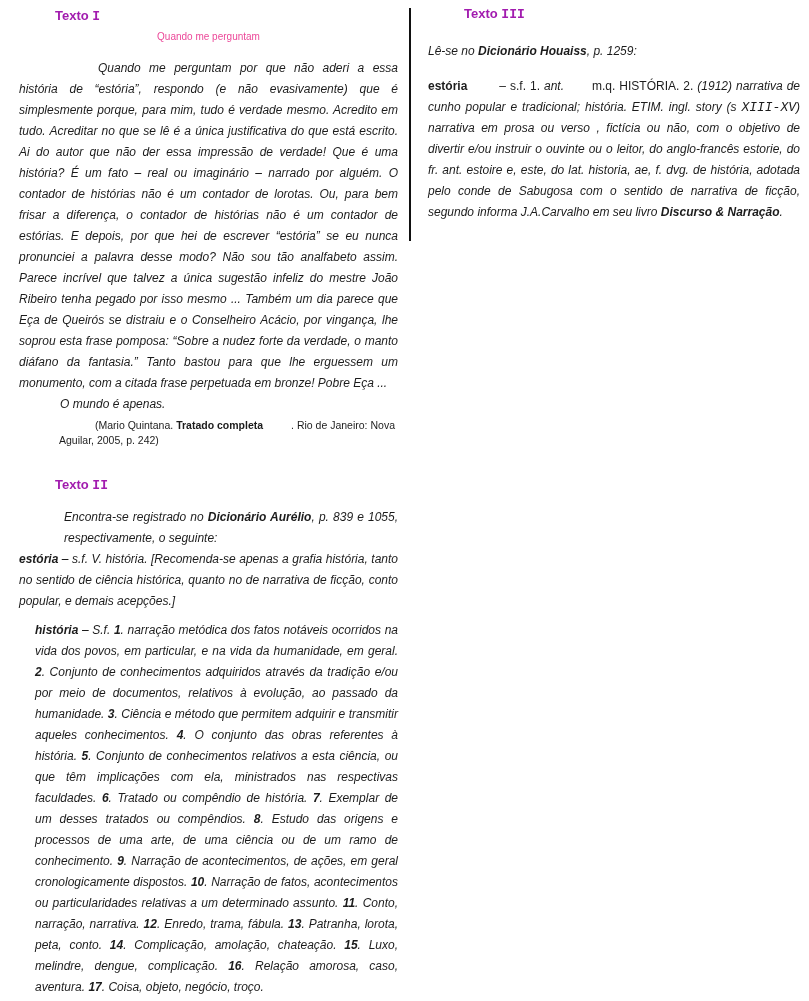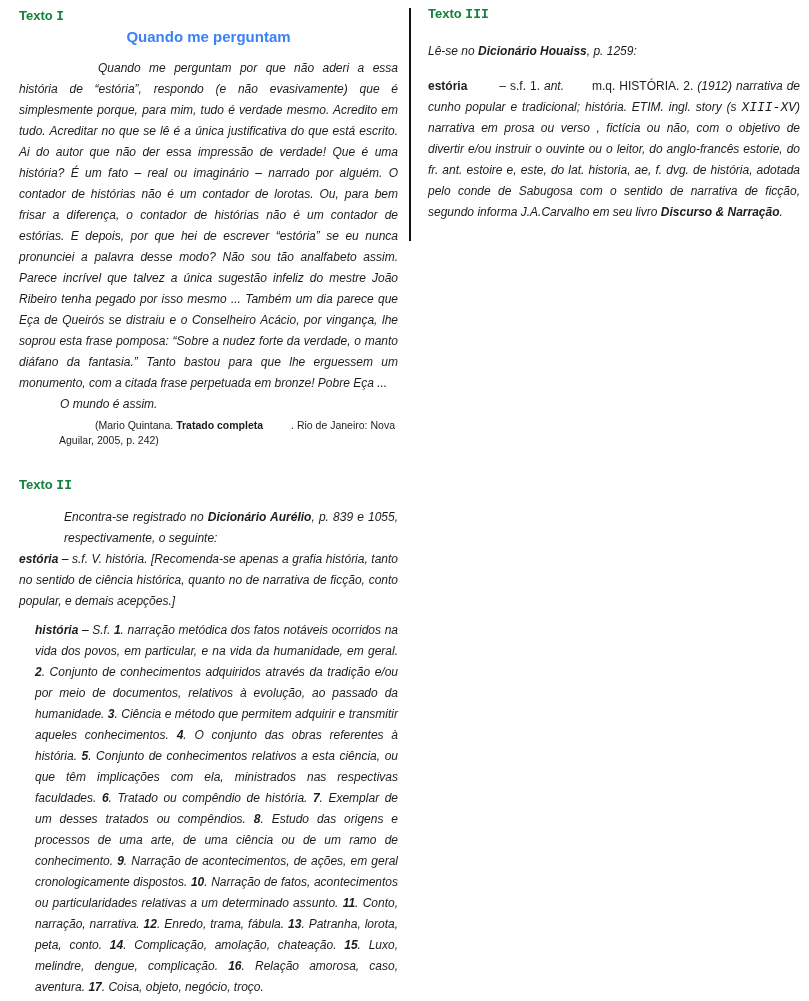--- a/index.html
+++ b/index.html
@@ -7,22 +7,22 @@
     width:809px;height:1001px;position:relative;
     background:#ffffff;color:#1c1c1c;
     font-family:"Liberation Sans",sans-serif;
     -webkit-font-smoothing:antialiased;
     overflow:hidden;
   }
   .col-left{position:absolute;left:19px;top:8px;width:379px;}
   .col-right{position:absolute;left:428px;top:6px;width:372px;}
   .divider{position:absolute;left:409px;top:8px;width:2px;height:233px;background:#111;}
 
-  .texto-header{font-size:13px;font-weight:bold;line-height:16px;color:#15803d;}
-  .doc-title{font-size:15px;font-weight:bold;text-align:center;margin:4px 0 0 0;line-height:16px;color:#3b82f6;}
+  .texto-header{font-size:13px;font-weight:bold;line-height:16px;color:#a21caf;margin-left:36px;}
+  .doc-title{font-size:10px;font-weight:normal;text-align:center;margin:4px 0 0 0;line-height:16px;color:#ec4899;}
 
   p{margin:0;}
   .body-par{
     font-size:12px;line-height:21px;text-align:justify;
     font-style:italic;hyphens:none;color:#1c1c1c;
   }
   .par-indent{text-indent:79px;margin-top:13px;}
   .closing-line{font-size:12px;font-style:italic;line-height:21px;margin:0 0 0 41px;}
   .citation{
     font-size:10.5px;font-style:normal;line-height:15px;
@@ -42,21 +42,21 @@
   .s-mb{font-family:"Liberation Mono",monospace;font-weight:bold;font-style:normal;font-size:13px;}
   .s-mi{font-family:"Liberation Mono",monospace;font-style:italic;font-size:13px;}
 </style>
 </head>
 <body>
 
 <div class="col-left">
   <div class="texto-header"><span class="s-b">Texto </span><span class="s-mb">I</span></div>
   <p class="doc-title">Quando me perguntam</p>
   <p class="body-par par-indent">Quando me perguntam por que não aderi a essa história de “estória”, respondo (e não evasivamente) que é simplesmente porque, para mim, tudo é verdade mesmo. Acredito em tudo. Acreditar no que se lê é a única justificativa do que está escrito. Ai do autor que não der essa impressão de verdade! Que é uma história? É um fato – real ou imaginário – narrado por alguém. O contador de histórias não é um contador de lorotas. Ou, para bem frisar a diferença, o contador de histórias não é um contador de estórias. E depois, por que hei de escrever “estória” se eu nunca pronunciei a palavra desse modo? Não sou tão analfabeto assim. Parece incrível que talvez a única sugestão infeliz do mestre João Ribeiro tenha pegado por isso mesmo ... Também um dia parece que Eça de Queirós se distraiu e o Conselheiro Acácio, por vingança, lhe soprou esta frase pomposa: “Sobre a nudez forte da verdade, o manto diáfano da fantasia.” Tanto bastou para que lhe erguessem um monumento, com a citada frase perpetuada em bronze! Pobre Eça ...</p>
-  <p class="closing-line">O mundo é assim.</p>
+  <p class="closing-line">O mundo é apenas.</p>
   <p class="citation"><span class="s-n">(Mario Quintana. </span><span class="s-b">Tratado completa</span><span class="s-n">. Rio de Janeiro: Nova Aguilar, 2005, p. 242)</span></p>
 
   <div class="texto-header mt-sec"><span class="s-b">Texto </span><span class="s-mb">II</span></div>
   <p class="body-par mt-par"><span class="s-i">Encontra-se registrado no </span><span class="s-bi">Dicionário Aurélio</span><span class="s-i">, p. 839 e 1055, respectivamente, o seguinte:</span></p>
   <p class="body-par"><span class="s-bi">estória</span><span class="s-i"> – s.f. V. história. [Recomenda-se apenas a grafia história, tanto no sentido de ciência histórica, quanto no de narrativa de ficção, conto popular, e demais acepções.]</span></p>
   <p class="body-par mt-entry"><span class="s-bi">história</span><span class="s-i"> – S.f. </span><span class="s-bi">1</span><span class="s-i">. narração metódica dos fatos notáveis ocorridos na vida dos povos, em particular, e na vida da humanidade, em geral. </span><span class="s-bi">2</span><span class="s-i">. Conjunto de conhecimentos adquiridos através da tradição e/ou por meio de documentos, relativos à evolução, ao passado da humanidade. </span><span class="s-bi">3</span><span class="s-i">. Ciência e método que permitem adquirir e transmitir aqueles conhecimentos. </span><span class="s-bi">4</span><span class="s-i">. O conjunto das obras referentes à história. </span><span class="s-bi">5</span><span class="s-i">. Conjunto de conhecimentos relativos a esta ciência, ou que têm implicações com ela, ministrados nas respectivas faculdades. </span><span class="s-bi">6</span><span class="s-i">. Tratado ou compêndio de história. </span><span class="s-bi">7</span><span class="s-i">. Exemplar de um desses tratados ou compêndios. </span><span class="s-bi">8</span><span class="s-i">. Estudo das origens e processos de uma arte, de uma ciência ou de um ramo de conhecimento. </span><span class="s-bi">9</span><span class="s-i">. Narração de acontecimentos, de ações, em geral cronologicamente dispostos. </span><span class="s-bi">10</span><span class="s-i">. Narração de fatos, acontecimentos ou particularidades relativas a um determinado assunto. </span><span class="s-bi">11</span><span class="s-i">. Conto, narração, narrativa. </span><span class="s-bi">12</span><span class="s-i">. Enredo, trama, fábula. </span><span class="s-bi">13</span><span class="s-i">. Patranha, lorota, peta, conto. </span><span class="s-bi">14</span><span class="s-i">. Complicação, amolação, chateação. </span><span class="s-bi">15</span><span class="s-i">. Luxo, melindre, dengue, complicação. </span><span class="s-bi">16</span><span class="s-i">. Relação amorosa, caso, aventura. </span><span class="s-bi">17</span><span class="s-i">. Coisa, objeto, negócio, troço.</span></p>
 </div>
 
 <div class="divider"></div>
 

